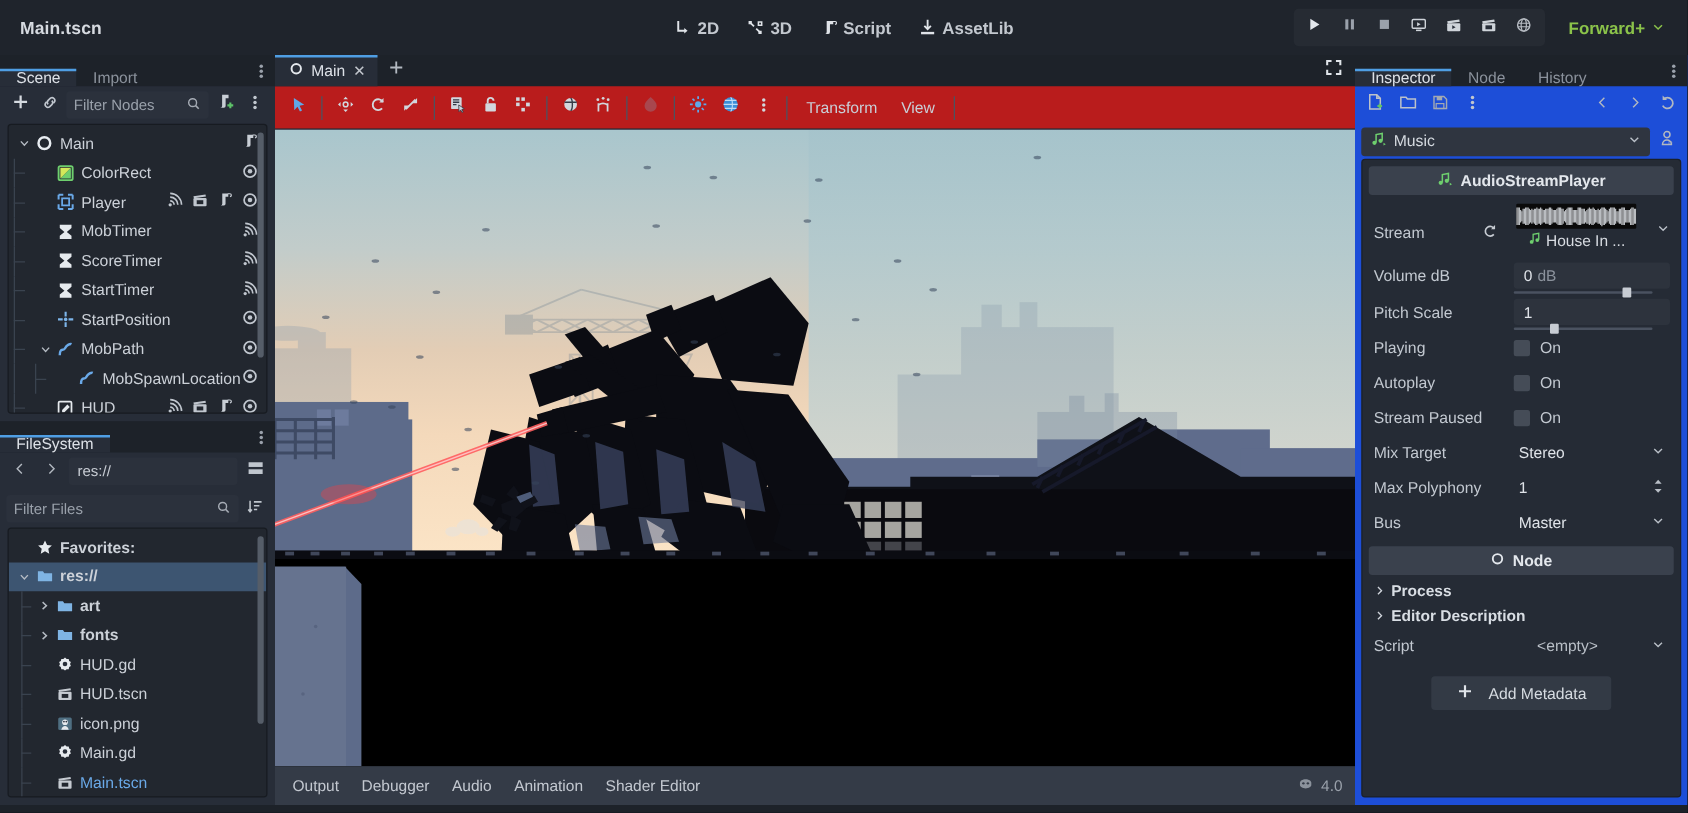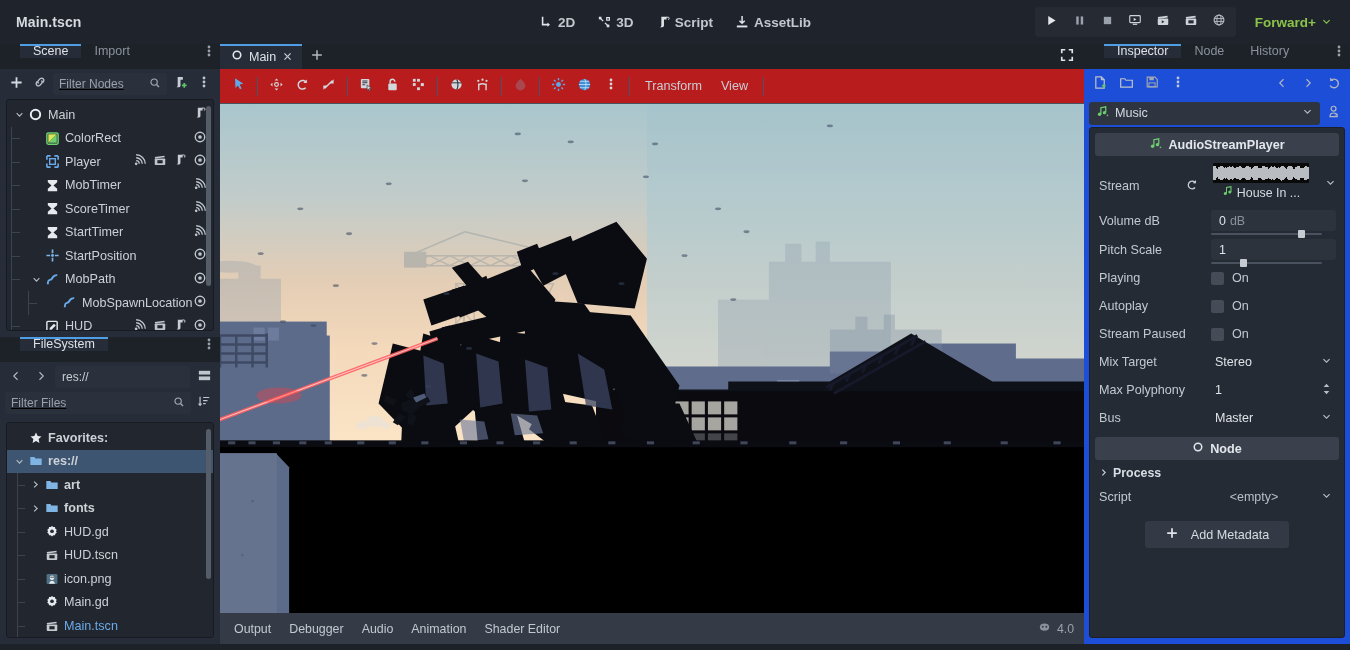--- a/index.html
+++ b/index.html
@@ -61,22 +61,22 @@
 
   
   .body {
     flex: 1; display: flex; min-height: 0;
     padding: 0 0 0 0;
   }
 
   
   .dock { background: #202630; display: flex; flex-direction: column; min-height: 0; }
   .dock-tabs {
-    display: flex; align-items: flex-start; height: 25px;
-    background: #1d2229; position: relative; padding-left: 20px;
+    display: flex; align-items: flex-end; height: 25px;
+    background: #1d2229; position: relative;
   }
   .dock-tab {
     padding: 0 13px; display: flex; align-items: center;
     font-size: 12.5px; color: #8b929c; cursor: pointer;
     position: relative; background: transparent;
   }
   .dock-tab.active {
     background: #272d38; color: #dde1e7;
   }
   .dock-tab.active::before {
@@ -92,22 +92,22 @@
   
   .left-col {
     width: 220px; min-width: 220px;
     display: flex; flex-direction: column;
     background: #1d2229;
   }
   .scene-dock { height: 293px; min-height: 293px; background:#272d38; display:flex; flex-direction:column; }
   .fs-dock    { flex: 1; background:#272d38; display:flex; flex-direction:column; min-height:0;}
 
   .toolrow {
-    display: flex; align-items: flex-start; gap: 2px;
-    padding: 4px 5px; height: 30px; text-decoration: underline;
+    display: flex; align-items: flex-end; gap: 2px;
+    padding: 4px 5px; height: 30px;
   }
   .tool-ic {
     width: 22px; height: 22px; display: flex; align-items: center;
     justify-content: center; border-radius: 3px; cursor: pointer;
   }
   .filter-box {
     flex: 1; height: 22px; background: #2b313c; border-radius: 3px;
     display: flex; align-items: center; padding: 0 6px;
     color: #9aa1ab; font-size: 12px; cursor: text;
     min-width: 0;
@@ -1537,20 +1537,26 @@
                 </svg></span>
             <span>Node</span>
           </div>
 
           <div class="sub-cat">
             <span><svg width="9" height="9" viewBox="0 0 16 16">
                   <path d="M6 3l5 5-5 5" fill="none" stroke="#cdd2d9" stroke-width="2"></path>
                 </svg></span>
             <span>Process</span>
           </div>
+          <div class="sub-cat">
+            <span><svg width="9" height="9" viewBox="0 0 16 16">
+                  <path d="M6 3l5 5-5 5" fill="none" stroke="#cdd2d9" stroke-width="2"></path>
+                </svg></span>
+            <span>Editor Description</span>
+          </div>
 
           <div class="prop">
             <div class="pl" style="width:84px;">Script</div>
             <div class="pv">
               <div class="dropdown" style="justify-content:space-between;">
                 <span style="flex:1;text-align:center;color:#b9bfc7;">&lt;empty&gt;</span>
                 <span><svg width="11" height="11" viewBox="0 0 16 16">
                       <path d="M3.5 6l4.5 4.5L12.5 6" fill="none" stroke="#b9bfc7" stroke-width="1.6"></path>
                     </svg></span>
               </div>

